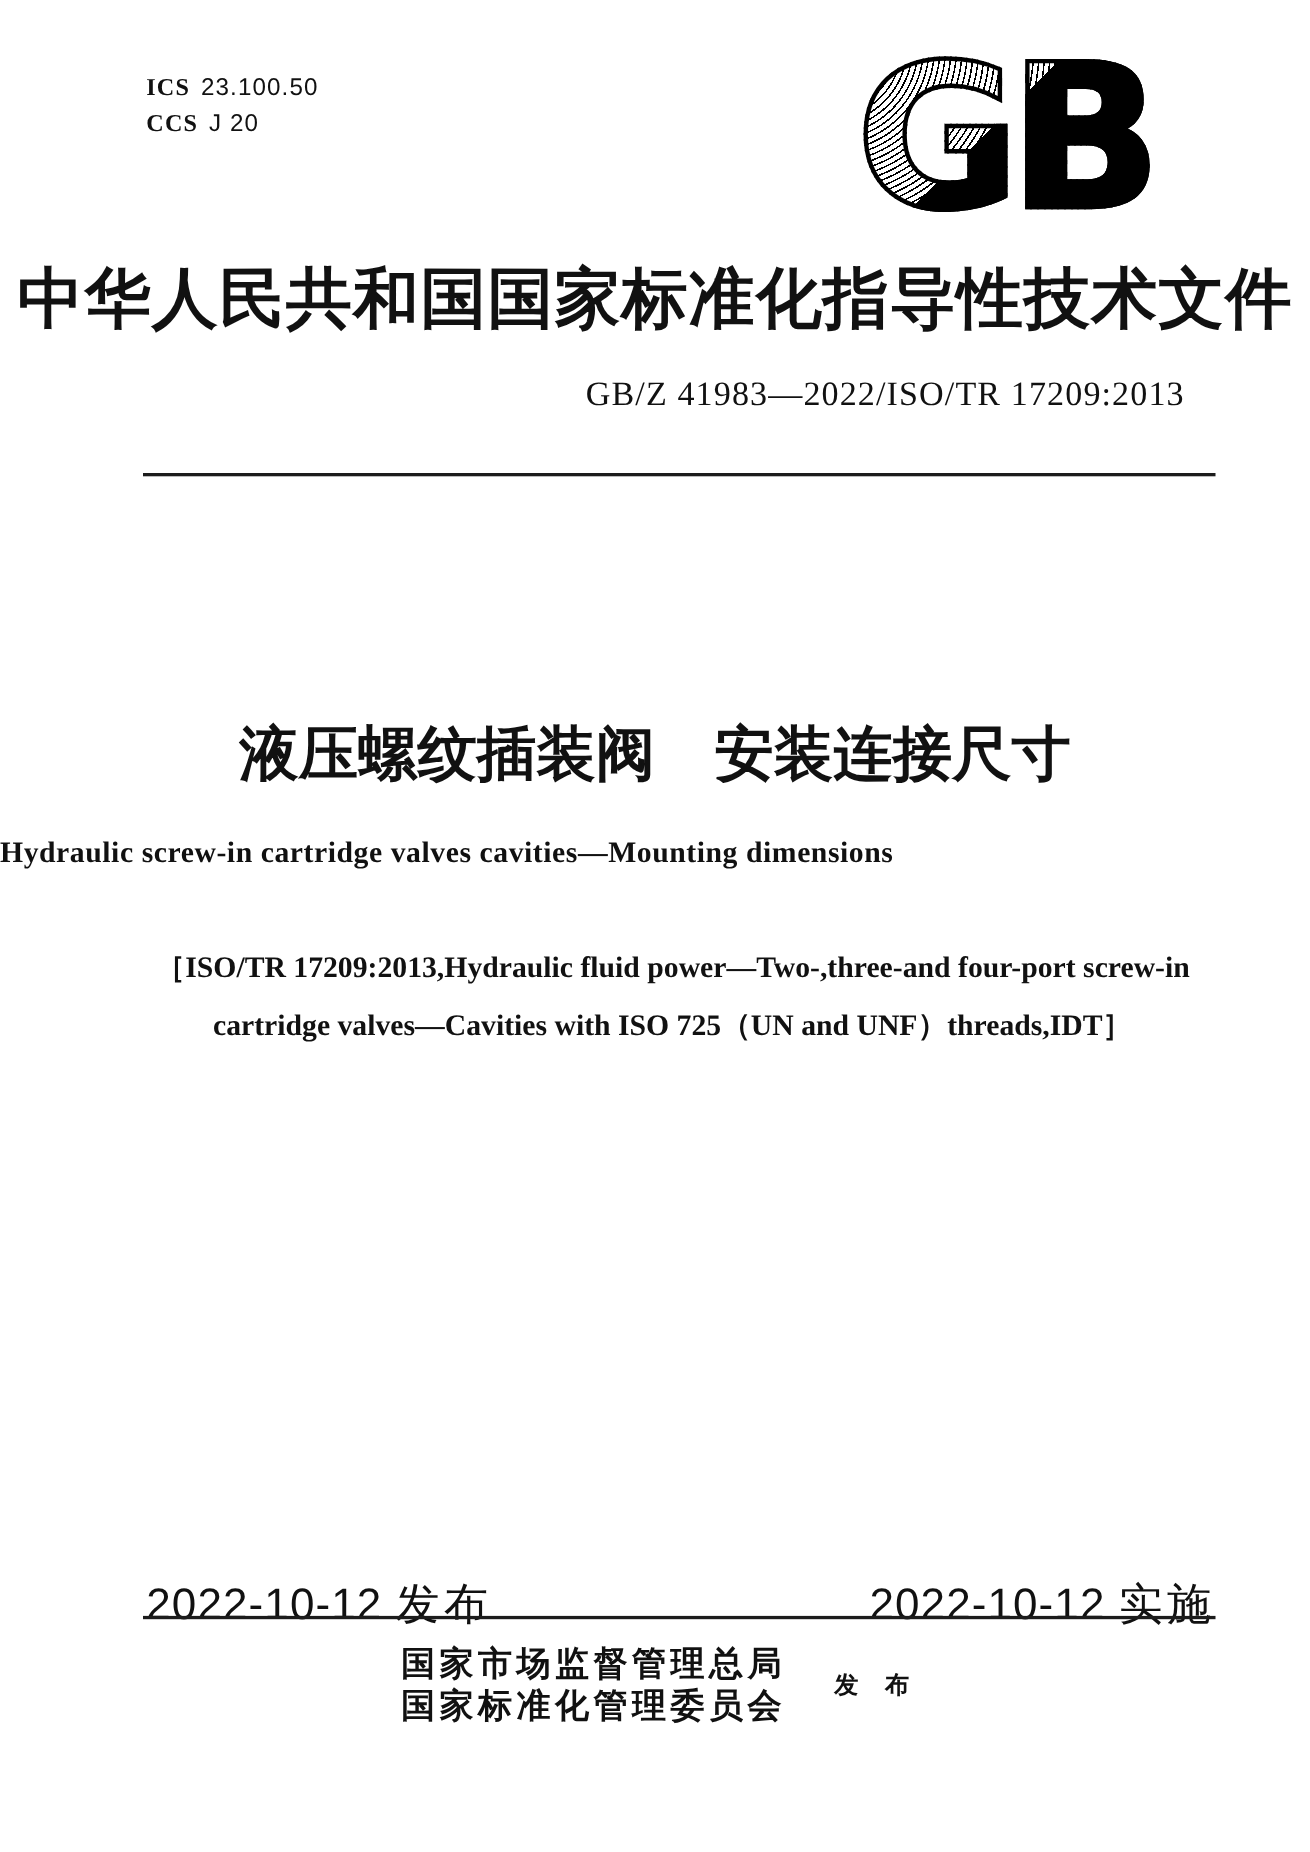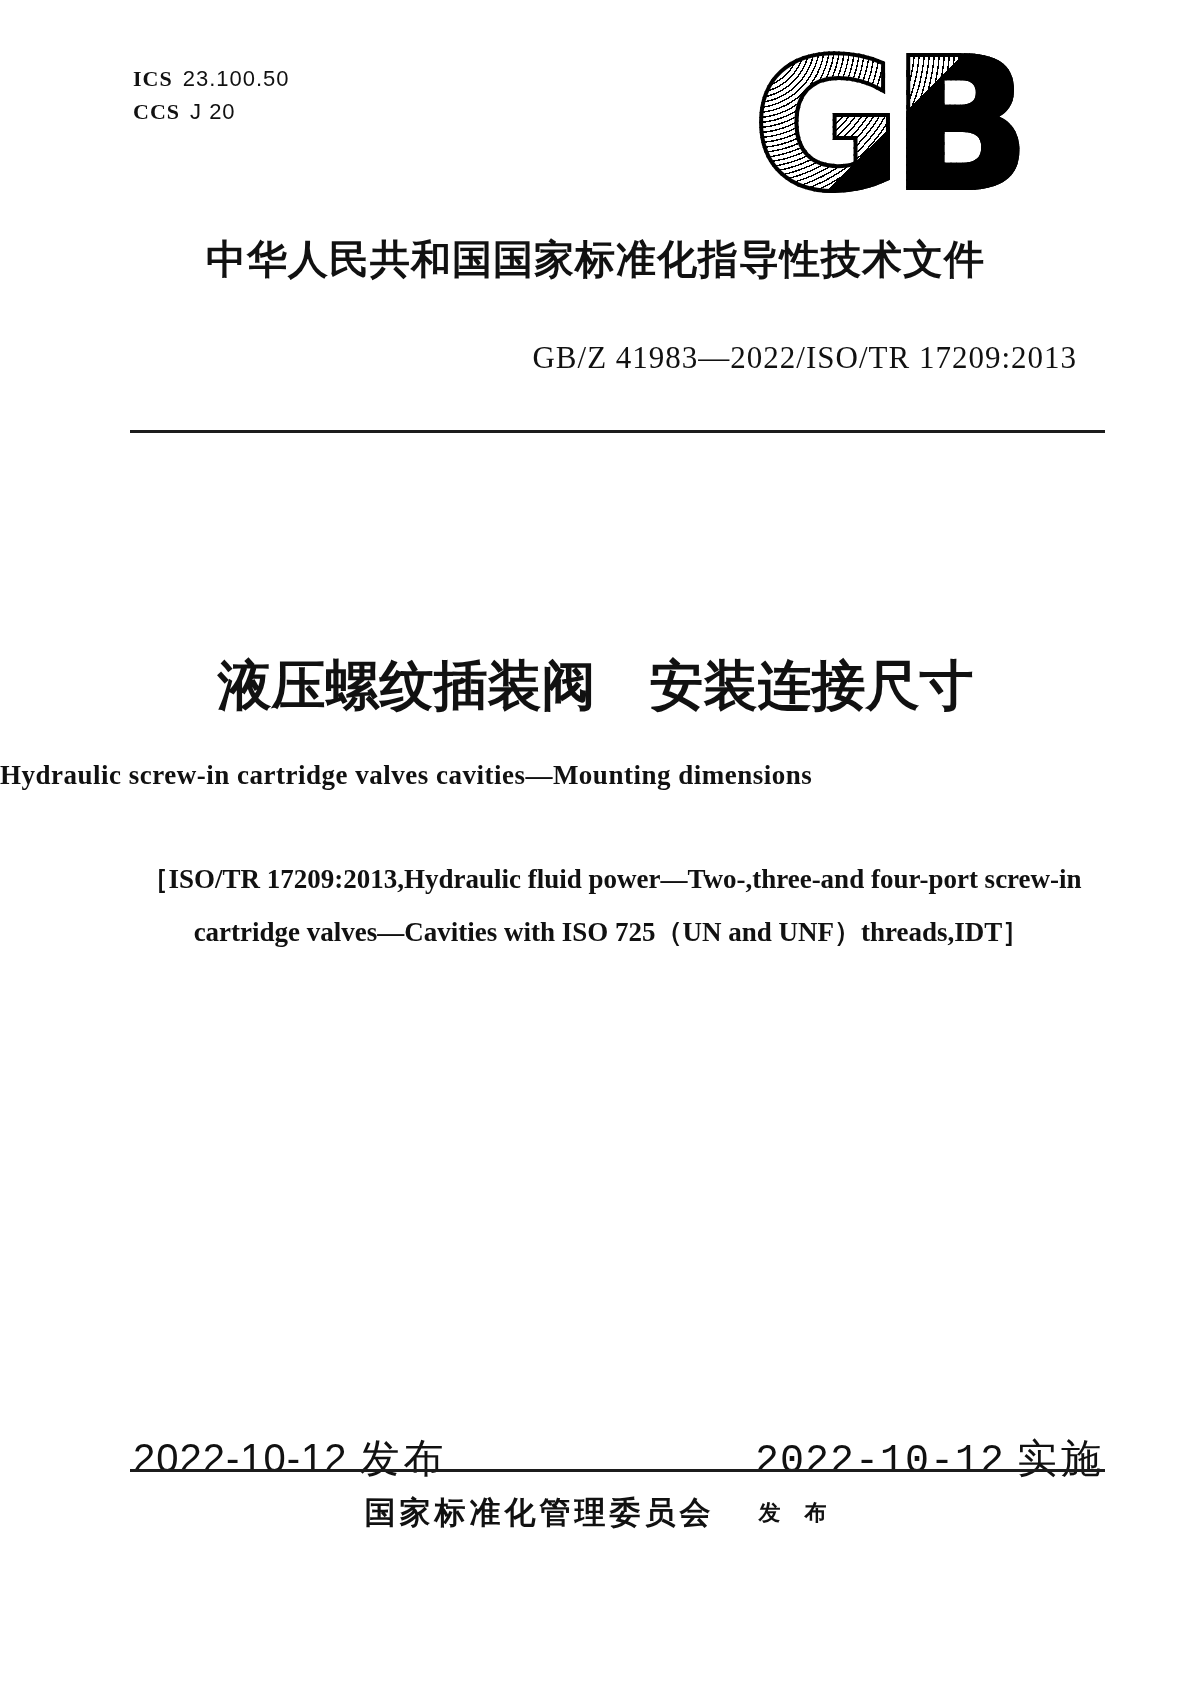--- a/index.html
+++ b/index.html
@@ -44,39 +44,39 @@
     position: absolute;
     left: 752px;
     top: 30px;
     width: 320px;
     height: 170px;
     font-family: "DejaVu Sans", "Liberation Sans", sans-serif;
     font-weight: bold;
     font-size: 182px;
     line-height: 170px;
     letter-spacing: -10px;
-    text-align: left;
+    text-align: center;
     color: transparent;
     background-image:
       linear-gradient(135deg, rgba(0,0,0,0) 0 46%, #000 46% 100%),
       repeating-radial-gradient(circle at 2px 2px, #000 0 1.4px, #fff 1.4px 5px);
     -webkit-background-clip: text;
     background-clip: text;
     -webkit-text-stroke: 4px #000;
   }
 
   
   .doc-type-title {
     position: absolute;
     left: 0;
     right: 0;
     top: 222px;
     text-align: center;
     font-weight: bold;
-    font-size: 40px;
+    font-size: 60px;
     letter-spacing: 1px;
     white-space: nowrap;
     font-family: "Liberation Serif", "DejaVu Serif", serif;
   }
 
   
   .standard-number {
     position: absolute;
     right: 114px;
     top: 330px;
@@ -143,21 +143,21 @@
   
   .date {
     position: absolute;
     top: 1421px;
     font-size: 40px;
     letter-spacing: 1px;
     white-space: nowrap;
     font-family: "Liberation Sans", "DejaVu Sans", sans-serif;
   }
   .date-issue { left: 133px; }
-  .date-impl  { right: 86px; font-family: Liberation Mono, monospace; }
+  .date-impl  { right: 86px; }
   .date .cn {
     margin-left: 12px;
     letter-spacing: 4px;
   }
 
   
   .issuer {
     position: absolute;
     left: 0;
     right: 0;
@@ -222,18 +222,19 @@
   </div>
 
   <div class="date date-impl">
     <span>2022-10-12</span><span class="cn">实施</span>
   </div>
 
   <div class="rule rule-bottom"></div>
 
   <div class="issuer">
     <div class="issuer-lines">
+      <div>国家市场监督管理总局</div>
       <div>国家标准化管理委员会</div>
     </div>
     <div class="issuer-publish">发 布</div>
   </div>
 
 </div>
 
 </body></html>

